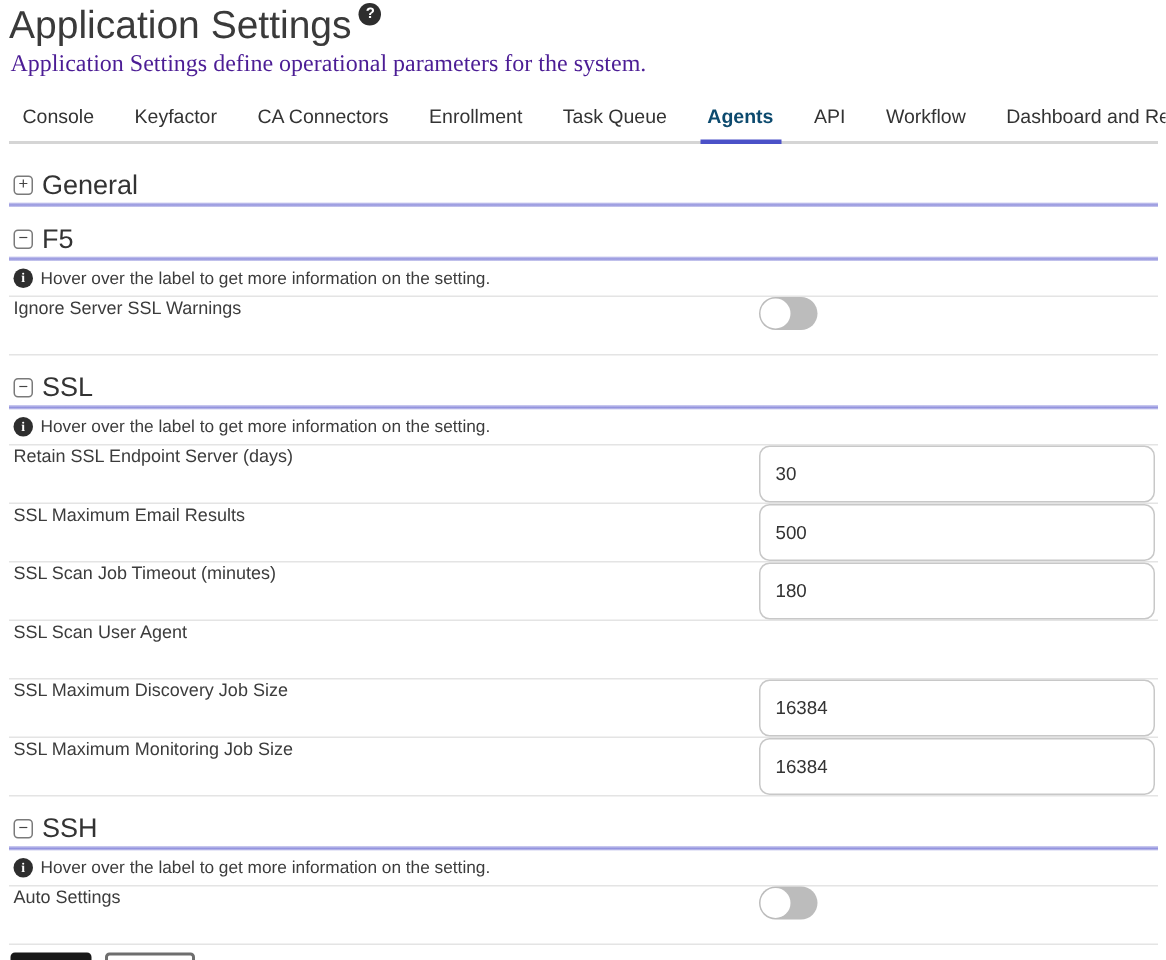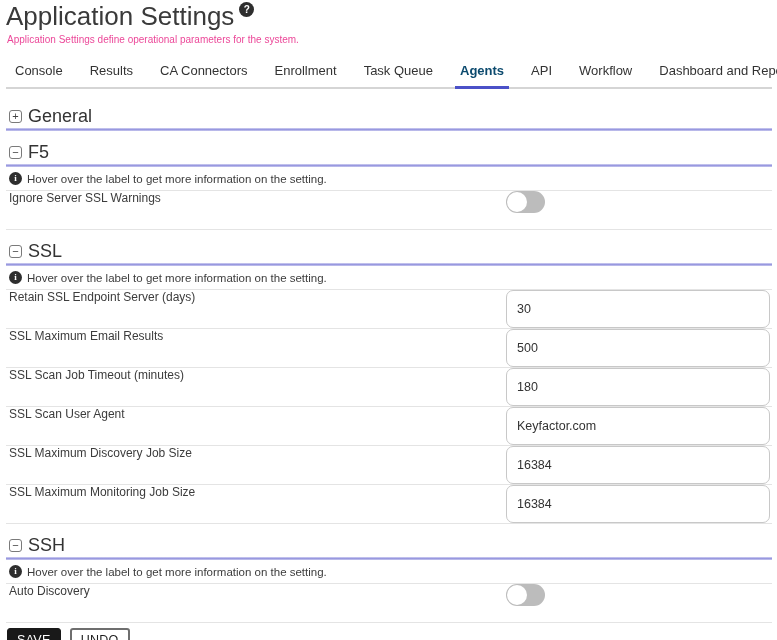--- a/index.html
+++ b/index.html
@@ -16,21 +16,21 @@
     font-size: 26px; font-weight: 400; color: #3a3a3a;
     line-height: 30px; padding-top: 1px;
   }
   .help-badge {
     display: inline-block; vertical-align: top; margin-left: 5px; margin-top: 1px;
     width: 15px; height: 15px; border-radius: 50%;
     background: #2e2e2e; color: #fff;
     font-size: 10px; font-weight: 700; line-height: 15px; text-align: center;
     cursor: pointer;
   }
-  .subtitle { font-size: 10px; color: #ec4899; margin: 3px 0 12px 1px; }
+  .subtitle { font-size: 16px; color: #4c1d95; margin: 3px 0 12px 1px; font-family: Liberation Serif, serif; }
 
   
   .tabs {
     display: flex; align-items: flex-end;
     border-bottom: 2px solid #d5d5d5;
     padding-left: 4px;
   }
   .tab {
     font-size: 13px; color: #333; cursor: pointer;
     padding: 6px 5px 8px 5px; margin-right: 17px;
@@ -113,21 +113,21 @@
 <body>
 
 <div class="page">
 
   <h1 class="title"><span>Application Settings</span><span class="help-badge">?</span></h1>
 
   <p class="subtitle">Application Settings define operational parameters for the system.</p>
 
   <div class="tabs" id="tabs">
       <div class="tab">Console</div>
-      <div class="tab">Results</div>
+      <div class="tab">Keyfactor</div>
       <div class="tab">CA Connectors</div>
       <div class="tab">Enrollment</div>
       <div class="tab">Task Queue</div>
       <div class="tab active">Agents</div>
       <div class="tab">API</div>
       <div class="tab">Workflow</div>
       <div class="tab">Dashboard and Reports</div>
     </div>
 
   <div id="sections">
@@ -169,41 +169,40 @@
       <div class="setting-row text-row">
         <span class="row-label">SSL Maximum Email Results</span>
         <div class="row-control"><input class="text-input" type="text" value="500" style=""></div>
       </div>
       <div class="setting-row text-row">
         <span class="row-label">SSL Scan Job Timeout (minutes)</span>
         <div class="row-control"><input class="text-input" type="text" value="180" style=""></div>
       </div>
       <div class="setting-row text-row">
         <span class="row-label">SSL Scan User Agent</span>
-        <div class="row-control"><input class="text-input" type="text" value="Keyfactor.com" style=""></div>
       </div>
       <div class="setting-row text-row">
         <span class="row-label">SSL Maximum Discovery Job Size</span>
         <div class="row-control"><input class="text-input" type="text" value="16384" style=""></div>
       </div>
       <div class="setting-row text-row">
         <span class="row-label">SSL Maximum Monitoring Job Size</span>
         <div class="row-control"><input class="text-input" type="text" value="16384" style=""></div>
       </div>
       <div class="section-header">
         <span class="expander">−</span>
         <span class="section-name">SSH</span>
       </div>
       <div class="section-divider"></div>
       <div class="info-row">
         <span class="info-icon">i</span>
         <span class="info-text">Hover over the label to get more information on the setting.</span>
       </div>
       <div class="setting-row toggle-row">
-        <span class="row-label">Auto Discovery</span>
+        <span class="row-label">Auto Settings</span>
         <div class="row-control">
           <div class="toggle">
             <div class="knob"></div>
           </div>
         </div>
       </div>
     </div>
 
   <div class="actions">
     <button class="btn btn-save">SAVE</button>

